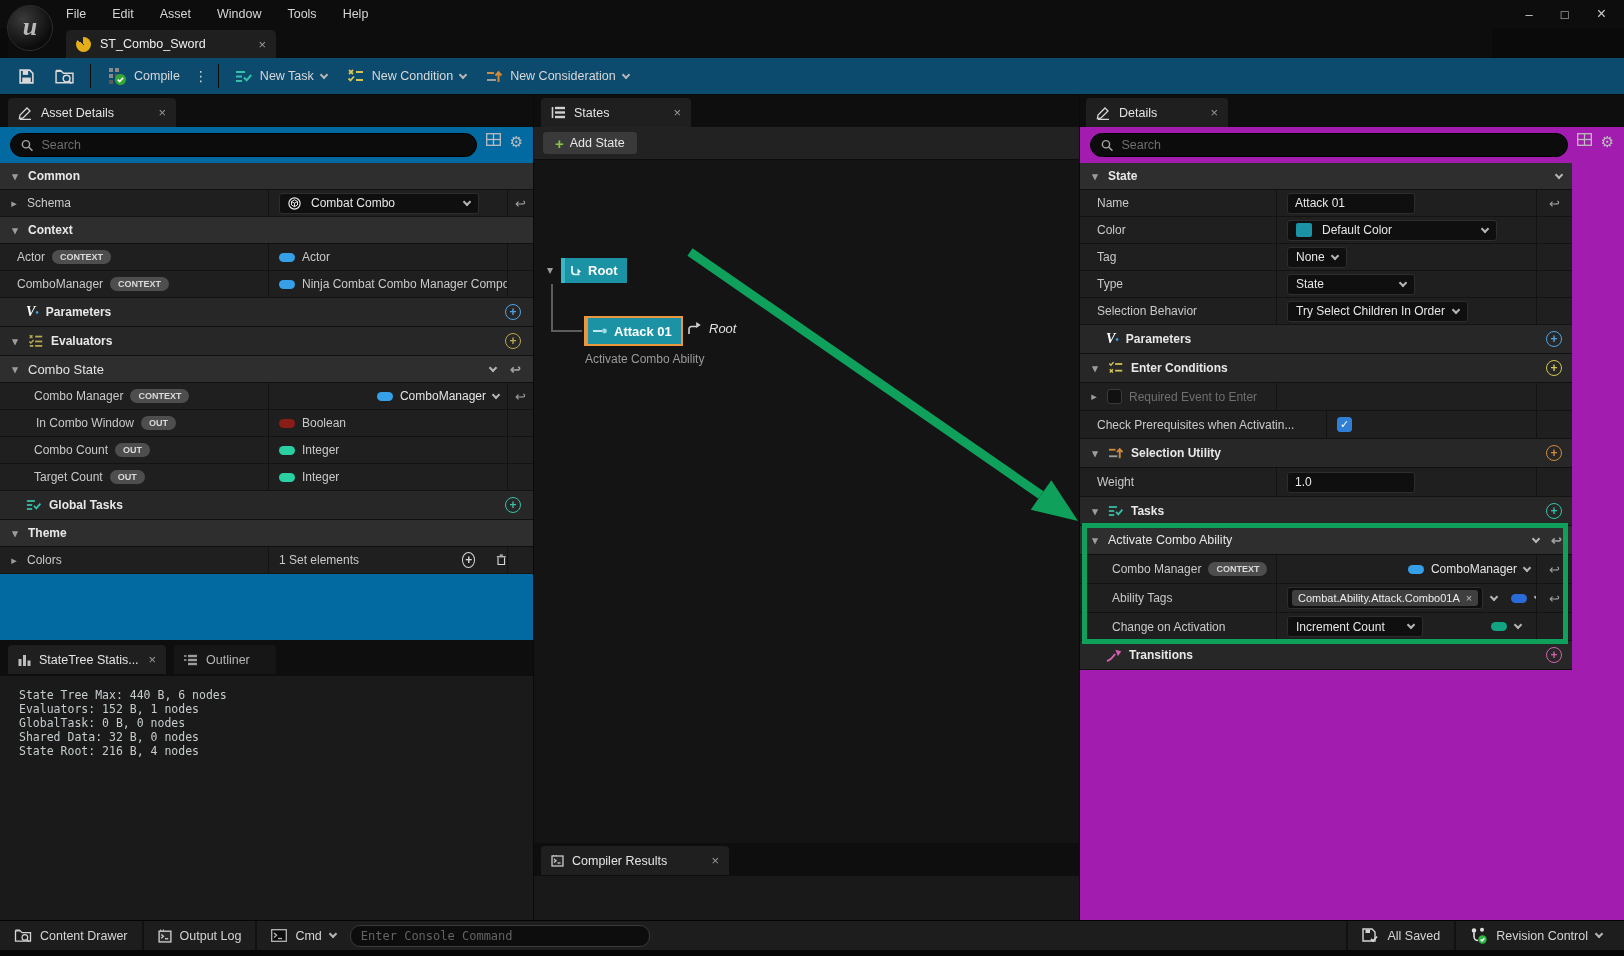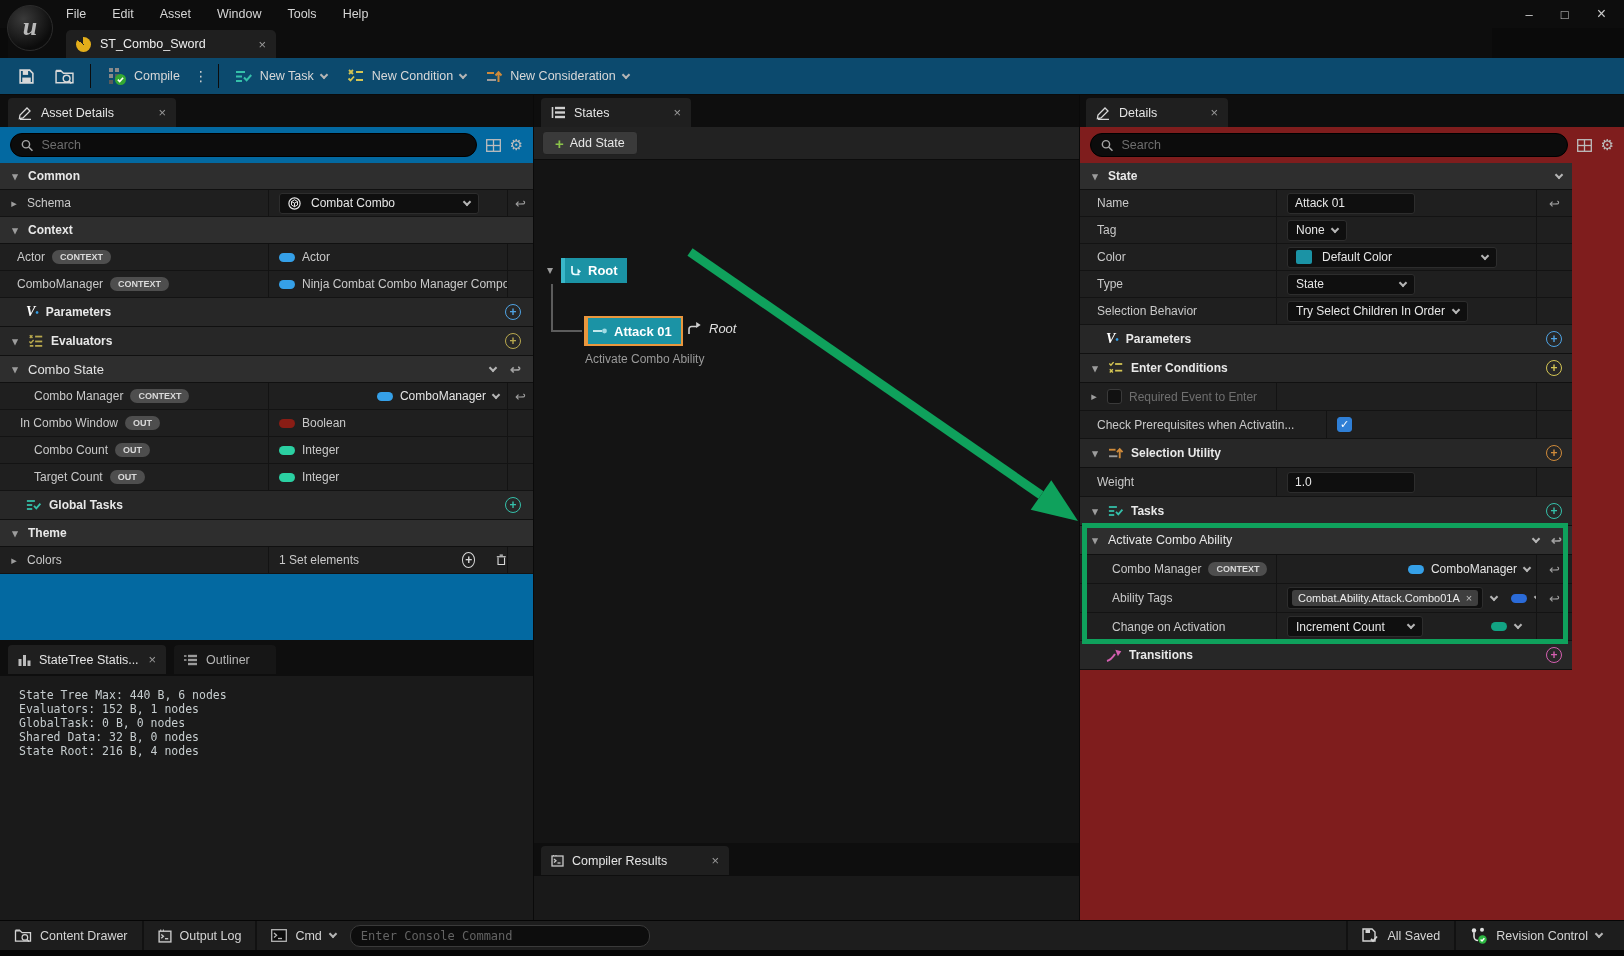--- a/index.html
+++ b/index.html
@@ -23,21 +23,21 @@
 
   .toolbar { position:absolute; left:0; top:58px; width:1624px; height:37px; background:#0c4a6e; display:flex; align-items:center; border-bottom:1px solid #0a0a0a; }
   .tbtn { display:flex; align-items:center; gap:7px; color:#d8d8d8; font-size:12.5px; padding:0 10px; height:100%; }
   .tsep { width:1px; height:24px; background:#0c0c0c; margin:0 6px; }
   .kebab { color:#cfcfcf; font-size:14px; letter-spacing:0; padding:0 4px; }
 
   
   .ptabstrip { position:absolute; height:32px; background:#0e0e0e; }
   .ptab { position:absolute; top:3px; height:29px; background:#1f1f1f; border-radius:4px 4px 0 0; display:flex; align-items:center; gap:8px; padding:0 10px; color:#e4e4e4; font-size:12.5px; }
   .ptab.inactive { background:#161616; color:#b5b5b5; }
-  .searchrow { display:flex; align-items:center; gap:9px; padding:6px 10px 6px 10px; height:36px; }
+  .searchrow { display:flex; gap:9px; padding:6px 10px 6px 10px; height:36px; }
   .searchbar { flex:1; height:24px; background:#0c0c0c; border:1px solid #000; border-radius:12px; display:flex; align-items:center; gap:8px; padding:0 10px; }
   .searchbar input { background:transparent; border:none; outline:none; color:#d0d0d0; font-size:12.5px; width:100%; font-family:inherit; }
   .searchbar input::placeholder { color:#6e6e6e; }
   .sicon { color:#bdbdbd; display:flex; }
 
   .hdr { display:flex; align-items:center; gap:7px; background:#2e2e2e; border-bottom:1px solid #101010; font-weight:bold; color:#e8e8e8; padding-left:9px; height:27px; }
   .hdr.sp { background:#272727; height:29px; }
   .row { display:flex; align-items:stretch; background:#1f1f1f; border-bottom:1px solid #131313; height:27px; font-size:12px; color:#c9c9c9; }
   .row .lbl { display:flex; align-items:center; gap:7px; padding-left:17px; overflow:hidden; white-space:nowrap; }
   .row .val { flex:1; display:flex; align-items:center; gap:7px; border-left:1px solid #131313; padding-left:10px; overflow:hidden; white-space:nowrap; }
@@ -76,21 +76,21 @@
   .treearea { position:absolute; left:0; top:65px; width:545px; height:710px; background:#141414; }
   .node { position:absolute; display:flex; align-items:center; gap:5px; background:#1b93a5; border-left:4px solid #39b7c9; color:#fff; font-weight:bold; font-size:13px; padding:0 9px 0 5px; height:25px; }
   .node.selected { border:2px solid #e9973e; border-left:4px solid #e9973e; background:#1b93a5; height:30px; }
   .tline { position:absolute; background:#5c5c5c; }
   .trans { position:absolute; display:flex; align-items:center; gap:6px; color:#e0e0e0; font-style:italic; font-size:13px; }
   .tasknote { position:absolute; color:#9a9a9a; font-size:12px; }
   .compstrip { position:absolute; left:0; top:748px; width:545px; height:33px; background:#0e0e0e; }
   .compbody { position:absolute; left:0; top:781px; width:545px; height:44px; background:#191919; }
 
   
-  .rightpanel { position:absolute; left:1080px; top:95px; width:544px; height:825px; background:#7f1d1d; }
+  .rightpanel { position:absolute; left:1080px; top:95px; width:544px; height:825px; background:#a21caf; }
   .rightpanel .ptabstrip { left:0; top:0; width:544px; }
   .rbody { position:absolute; left:0; top:32px; width:492px; }
   .dp .lbl { flex:0 0 196px; }
   .dp .gut { flex:0 0 36px; }
   .dp .hdr .tail { margin-left:auto; display:flex; align-items:center; gap:12px; padding-right:10px; }
   .dp .row.h28 { height:28px; }
   .dp .hdr.h29 { height:29px; }
   .chip { background:#3f3f3f; border-radius:3px; padding:2px 6px; font-size:11px; color:#eee; display:inline-flex; align-items:center; gap:6px; white-space:nowrap; }
   .chipbox { background:#0f0f0f; border:1px solid #2d2d2d; border-radius:3px; height:22px; display:flex; align-items:center; padding:0 4px; }
   .dim { color:#6f6f6f; }
@@ -328,21 +328,21 @@
         <div class="val" style="justify-content:flex-end;padding-right:8px">
             <span class="pill" style="background:#35a0e8"></span>
             <span style="color:#e4e4e4">ComboManager</span>
             <span class="chev"></span>
           </div>
         <div class="gut">
             <span class="reset">↩</span>
           </div>
       </div>
       <div class="row">
-        <div class="lbl" style="padding-left:20px">
+        <div class="lbl" style="padding-left:36px">
             <span>In Combo Window</span>
             <span class="badge">OUT</span>
           </div>
         <div class="val">
             <span class="pill" style="background:#8a1d15"></span>
             <span>Boolean</span>
           </div>
         <div class="gut"></div>
       </div>
       <div class="row">
@@ -544,38 +544,38 @@
           </div>
         <div class="val">
             <input class="inp" style="width: 128px;" value="Attack 01">
           </div>
         <div class="gut">
             <span class="reset">↩</span>
           </div>
       </div>
       <div class="row">
         <div class="lbl">
-            <span>Tag</span>
-          </div>
-        <div class="val">
-            <div class="dd" style="gap:7px">
-              <span>None</span>
-              <span class="chev"></span>
-            </div>
-          </div>
-        <div class="gut"></div>
-      </div>
-      <div class="row">
-        <div class="lbl">
             <span>Color</span>
           </div>
         <div class="val">
             <div class="dd" style="width:210px">
               <span style="width:16px;height:14px;background:#1b93a5;border-radius:2px"></span>
               <span>Default Color</span>
+              <span class="chev"></span>
+            </div>
+          </div>
+        <div class="gut"></div>
+      </div>
+      <div class="row">
+        <div class="lbl">
+            <span>Tag</span>
+          </div>
+        <div class="val">
+            <div class="dd" style="gap:7px">
+              <span>None</span>
               <span class="chev"></span>
             </div>
           </div>
         <div class="gut"></div>
       </div>
       <div class="row">
         <div class="lbl">
             <span>Type</span>
           </div>
         <div class="val">

